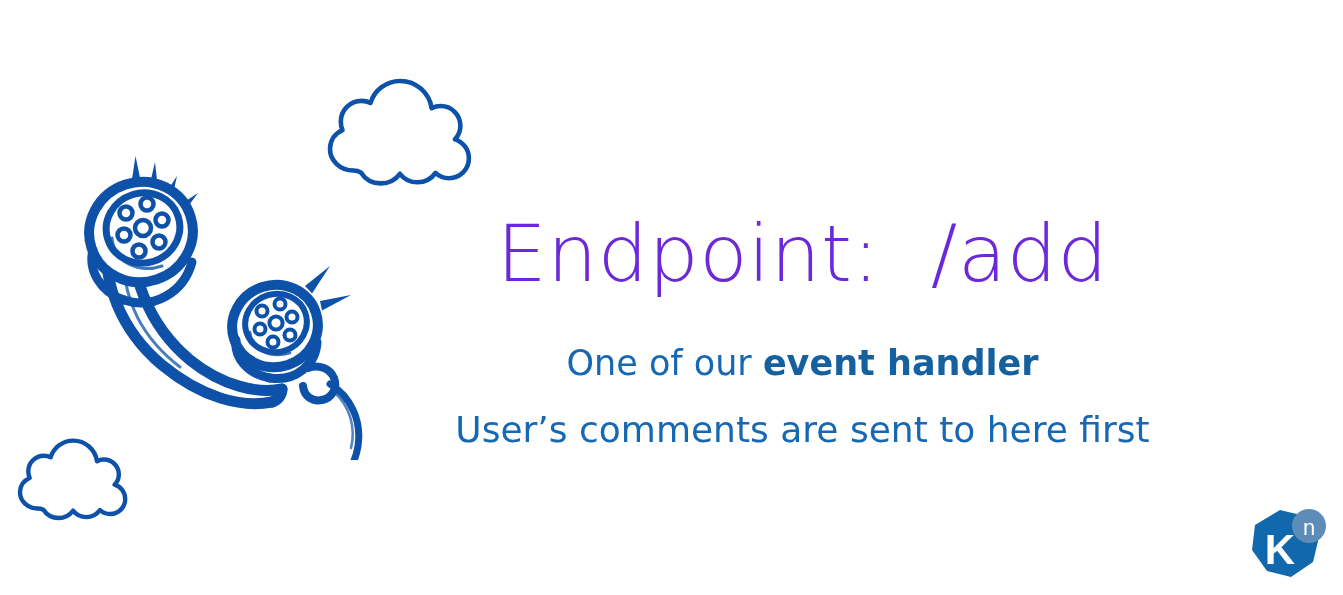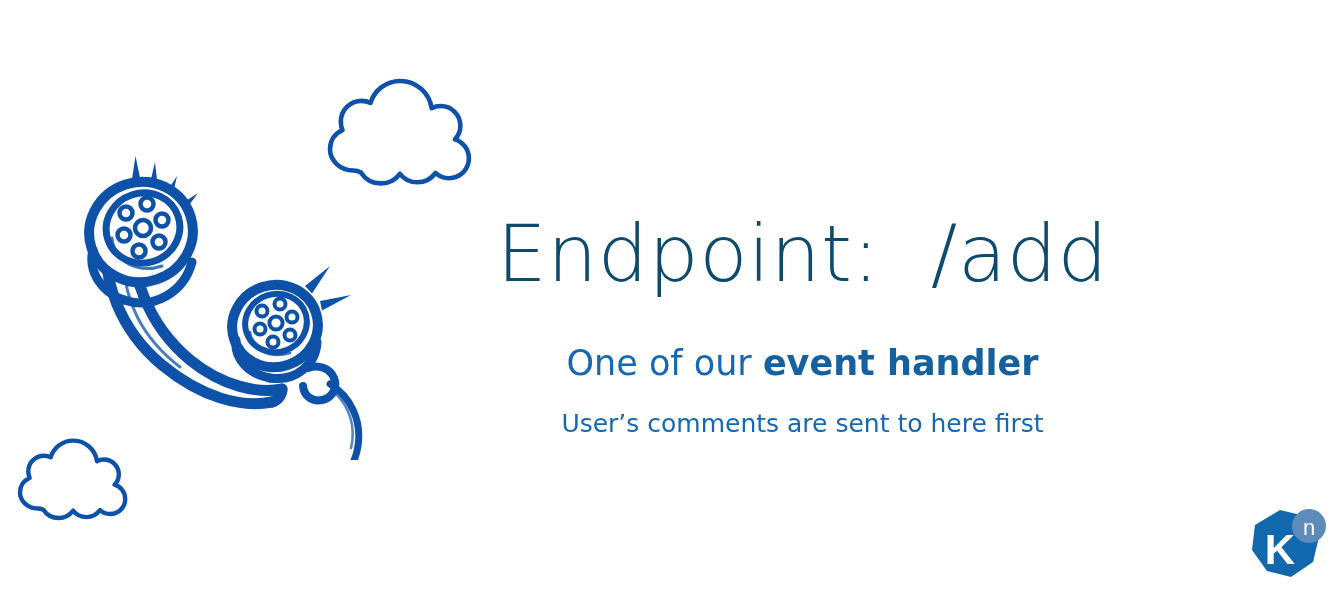--- a/index.html
+++ b/index.html
@@ -54,21 +54,21 @@
     width: 745px;
     text-align: center;
   }
 
   #title {
     font-family: "DejaVu Sans", sans-serif;
     font-weight: 300;
     font-size: 79px;
     line-height: 1.0;
     letter-spacing: 0.5px;
-    color: #0c4a6e;
+    color: #6d28d9;
     white-space: pre;
     margin: 0;
   }
 
   #subtitle-1 {
     margin: 12px;
     padding-top: 39px;
     font-family: "DejaVu Sans", sans-serif;
     font-size: 35px;
     line-height: 1.05;
@@ -77,21 +77,21 @@
   }
   #subtitle-1 .strong {
     font-weight: 700;
     color: #15609F;
   }
 
   #subtitle-2 {
     margin: 0;
     padding-top: 17px;
     font-family: "DejaVu Sans", sans-serif;
-    font-size: 25px;
+    font-size: 36px;
     line-height: 1.05;
     color: #1668B3;
     font-weight: 400;
   }
 
   
   #logo {
     position: absolute;
     left: 1247px;
     top: 507px;

